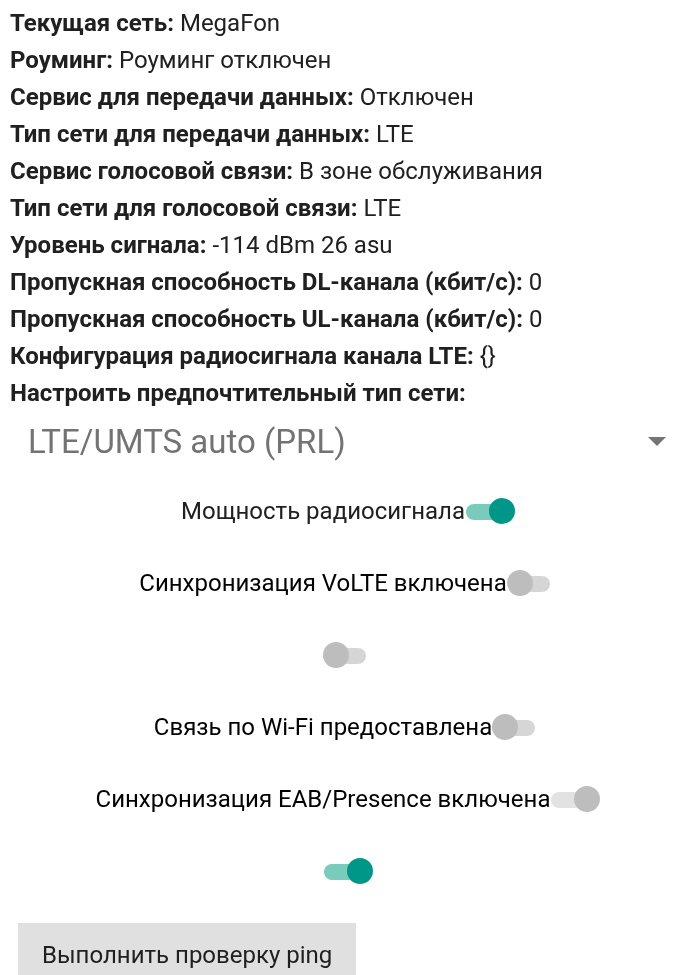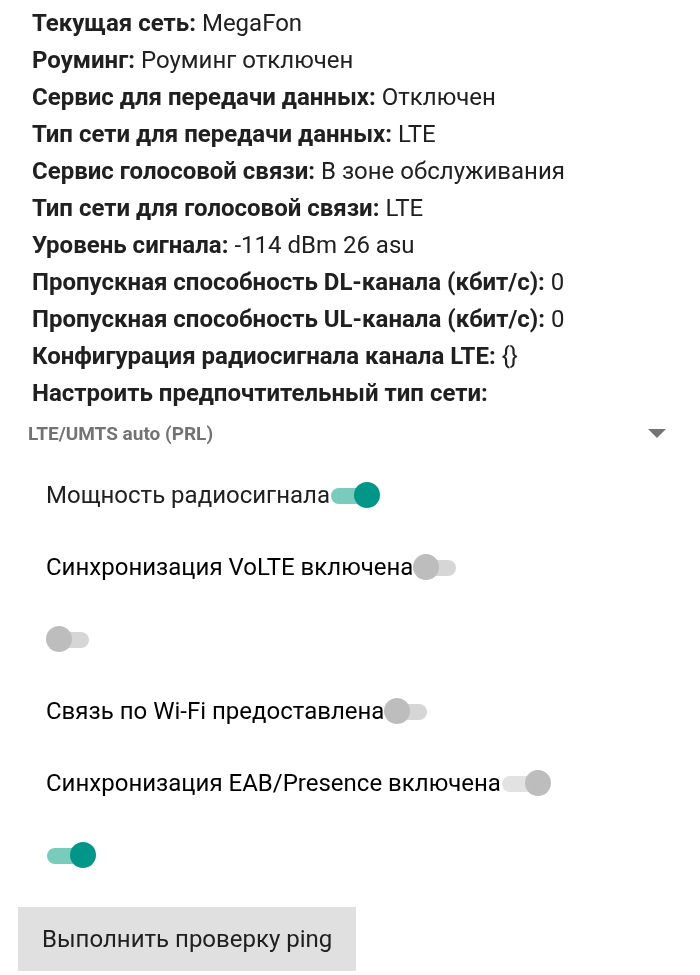--- a/index.html
+++ b/index.html
@@ -9,57 +9,56 @@
     }
     body {
       width: 700px;
       height: 975px;
       font-family: Roboto, Arial, sans-serif;
       background: #fff;
       color: #202020;
       padding: 5px 0 0 0;
     }
     .info-row {
-      padding: 2px 32px;
+      padding: 2px 10px;
       font-size: 24px;
       line-height: 33px;
     }
     .info-label {
       font-weight: 700;
     }
     .info-value {
       font-weight: 400;
     }
     .dropdown-container {
       position: relative;
       padding: 10px 28px 14px 28px;
       display: flex;
       align-items: center;
       justify-content: space-between;
     }
     .dropdown-value {
-      font-size: 19px;
+      font-size: 33px;
       color: #737373;
-      font-weight: 700;
+      font-weight: 400;
     }
     .dropdown-arrow {
       width: 0;
       height: 0;
       border-left: 9px solid transparent;
       border-right: 9px solid transparent;
       border-top: 9px solid #757575;
       margin-right: 6px;
     }
     .toggle-row {
       display: flex;
       align-items: center;
-      justify-content: flex-start;
+      justify-content: center;
       padding: 18px 18px 18px 18px;
       min-height: 72px;
-      margin-left: 28px;
     }
     .toggle-label {
       font-size: 24px;
       font-weight: 400;
     }
     .toggle-label.disabled {
       color: #000000;
     }
     .toggle-label.enabled {
       color: #202020;

